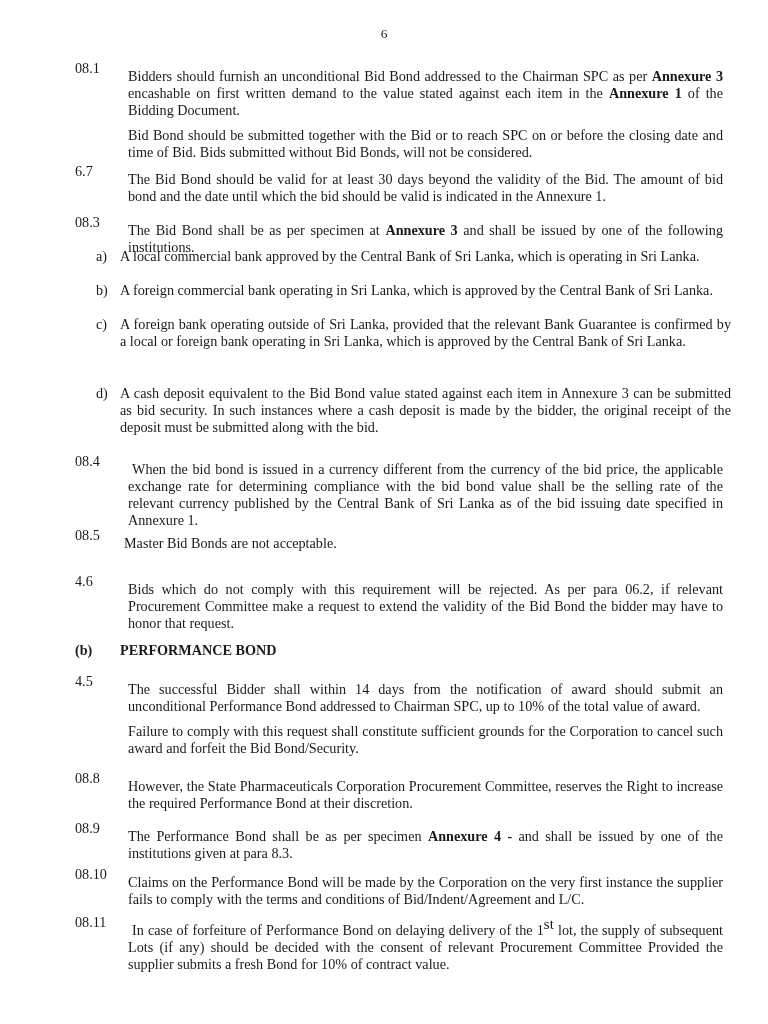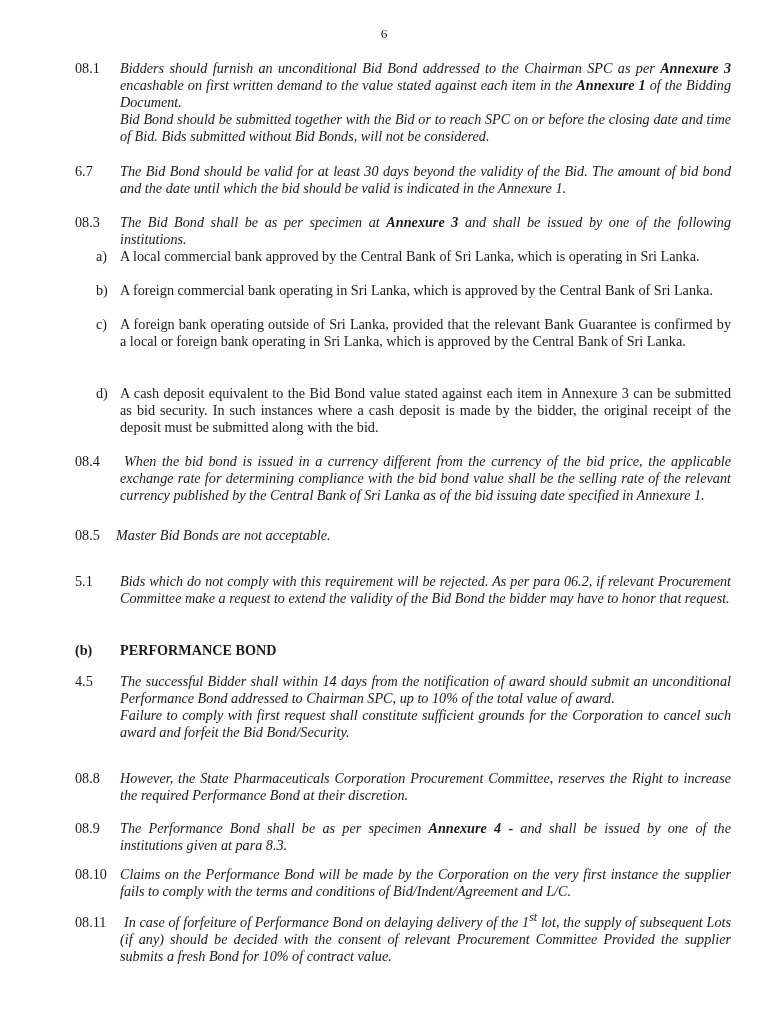--- a/index.html
+++ b/index.html
@@ -15,29 +15,29 @@
   .para {
     position: absolute; left: 75px; width: 656px;
     font-size: 14.2px; line-height: 16.9px;
   }
   .para .num {
     position: absolute; left: 0; top: 0;
   }
   .para .body {
     margin-left: 45px; text-align: justify;
   }
-  .para .body p { margin: 0; text-align: justify; font-style: italic; }
+  .para .body p { margin: 8px; text-align: justify; }
   .sub {
     position: absolute; left: 96px; width: 635px;
     font-size: 14.2px; line-height: 16.9px;
   }
   .sub .lbl { position: absolute; left: 0; top: 0; }
   .sub .body { margin-left: 24px; text-align: justify; }
   b { font-weight: bold; }
-  sup { font-size: 12px; line-height: 0; }
+  sup { font-size: 15px; line-height: 0; }
   .heading {
     position: absolute; left: 75px; font-size: 14.2px; font-weight: bold;
   }
   .heading .lbl { position: absolute; left: 0; top: 0; }
   .heading .title { position: absolute; left: 45px; top: 0; white-space: nowrap; }
 </style>
 </head>
 <body>
 
 <div class="page-num">6</div>
@@ -89,36 +89,36 @@
 </div>
 
 <div class="para" style="top:527px;">
   <span class="num">08.5</span>
   <div class="body" style="margin-left:41px;">
       <p>Master Bid Bonds are not acceptable.</p>
     </div>
 </div>
 
 <div class="para" style="top:573px;">
-  <span class="num">5.1</span>
+  <span class="num">4.6</span>
   <div class="body">
       <p>Bids which do not comply with this requirement will be rejected. As per para 06.2, if relevant Procurement Committee make a request to extend the validity of the Bid Bond the bidder may have to honor that request.</p>
     </div>
 </div>
 
 <div class="heading" style="top:642px;">
   <span class="lbl">(b)</span>
   <span class="title">PERFORMANCE BOND</span>
 </div>
 
 <div class="para" style="top:673px;">
   <span class="num">4.5</span>
   <div class="body">
     <p>The successful Bidder shall within 14 days from the notification of award should submit an unconditional Performance Bond addressed to Chairman SPC, up to 10% of the total value of award.</p>
-    <p>Failure to comply with first request shall constitute sufficient grounds for the Corporation to cancel such award and forfeit the Bid Bond/Security.</p>
+    <p>Failure to comply with this request shall constitute sufficient grounds for the Corporation to cancel such award and forfeit the Bid Bond/Security.</p>
   </div>
 </div>
 
 <div class="para" style="top:770px;">
   <span class="num">08.8</span>
   <div class="body">
       <p>However, the State Pharmaceuticals Corporation Procurement Committee, reserves the Right to increase the required Performance Bond at their discretion.</p>
     </div>
 </div>
 

